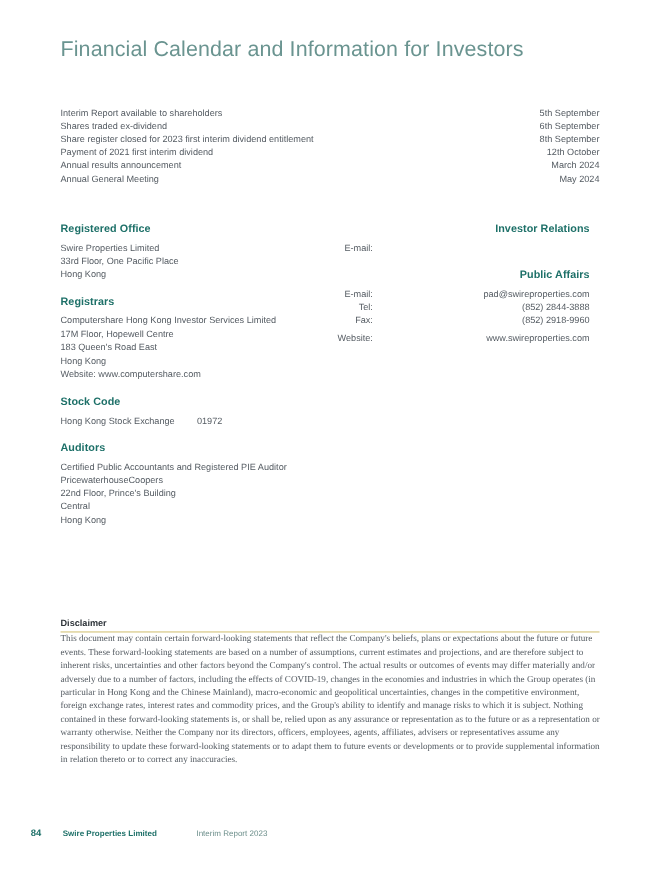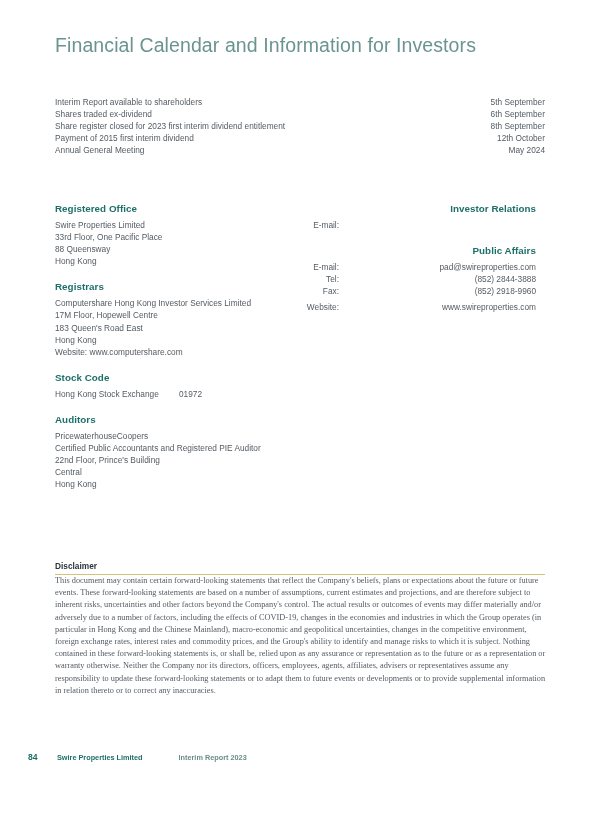--- a/index.html
+++ b/index.html
@@ -186,21 +186,21 @@
     flex: 0 0 29px;
   }
   .footer-company {
     font-size: 7.3px;
     font-weight: bold;
     color: #1d7068;
     white-space: nowrap;
   }
   .footer-report {
     font-size: 7.3px;
-    font-weight: 700;
+    font-weight: 400;
     color: #6a8d89;
     white-space: nowrap;
     margin-left: 4px;
     padding-left: 32px;
   }
 </style>
 </head>
 <body>
 
 <div class="page">
@@ -215,36 +215,39 @@
     </div>
     <div class="calendar-row">
       <span class="cal-label">Shares traded ex-dividend</span>
       <span class="cal-date">6th September</span>
     </div>
     <div class="calendar-row">
       <span class="cal-label">Share register closed for 2023 first interim dividend entitlement</span>
       <span class="cal-date">8th September</span>
     </div>
     <div class="calendar-row">
-      <span class="cal-label">Payment of 2015 first interim dividend</span>
+      <span class="cal-label">Payment of 2021 first interim dividend</span>
       <span class="cal-date">12th October</span>
+    </div>
+    <div class="calendar-row">
+      <span class="cal-label">Annual results announcement</span>
+      <span class="cal-date">March 2024</span>
     </div>
     <div class="calendar-row">
       <span class="cal-label">Annual General Meeting</span>
       <span class="cal-date">May 2024</span>
     </div>
   </div>
 
   <div class="col-left">
 
     <div class="info-block">
       <div class="section-heading">Registered Office</div>
       <div class="info-line">Swire Properties Limited</div>
       <div class="info-line">33rd Floor, One Pacific Place</div>
-      <div class="info-line">88 Queensway</div>
       <div class="info-line">Hong Kong</div>
     </div>
 
     <div class="info-block">
       <div class="section-heading">Registrars</div>
       <div class="info-line">Computershare Hong Kong Investor Services Limited</div>
       <div class="info-line">17M Floor, Hopewell Centre</div>
       <div class="info-line">183 Queen's Road East</div>
       <div class="info-line">Hong Kong</div>
       <div class="info-line">Website: www.computershare.com</div>
@@ -253,22 +256,22 @@
     <div class="info-block">
       <div class="section-heading">Stock Code</div>
       <div class="stock-row">
         <span class="stock-label">Hong Kong Stock Exchange</span>
         <span>01972</span>
       </div>
     </div>
 
     <div class="info-block">
       <div class="section-heading">Auditors</div>
+      <div class="info-line">Certified Public Accountants and Registered PIE Auditor</div>
       <div class="info-line">PricewaterhouseCoopers</div>
-      <div class="info-line">Certified Public Accountants and Registered PIE Auditor</div>
       <div class="info-line">22nd Floor, Prince's Building</div>
       <div class="info-line">Central</div>
       <div class="info-line">Hong Kong</div>
     </div>
 
   </div>
 
   <div class="col-right">
 
     <div class="info-block">

